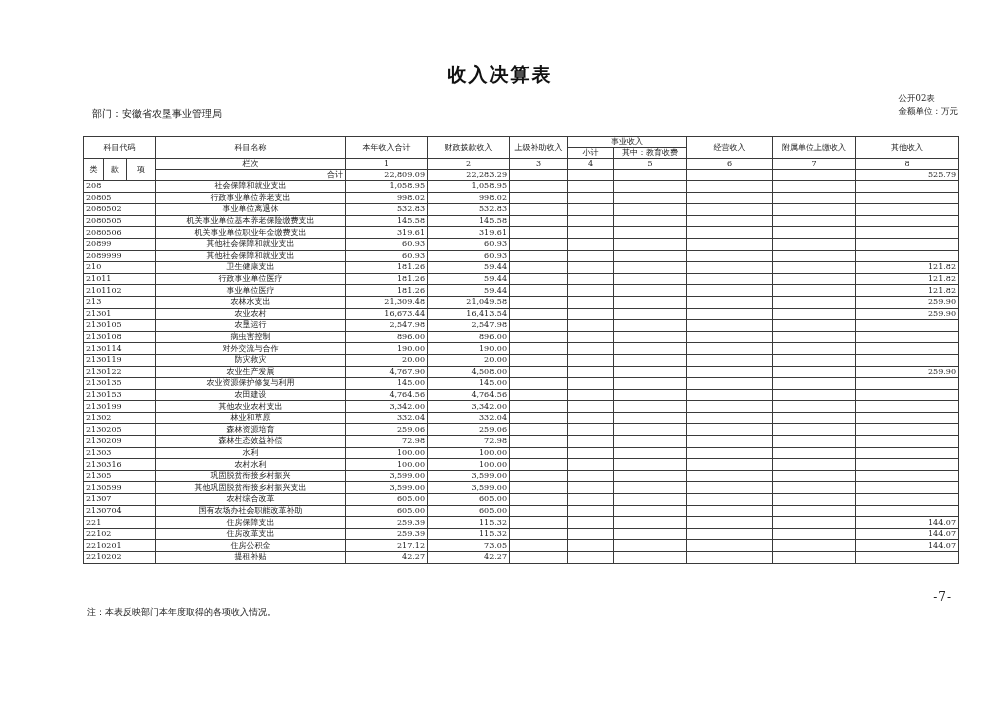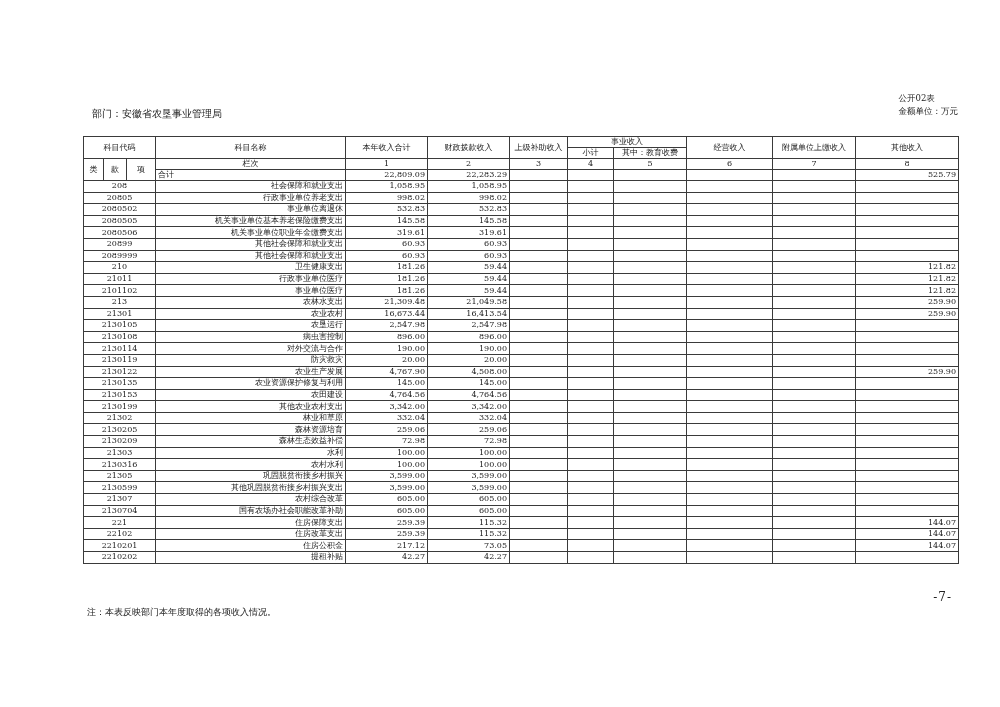--- a/index.html
+++ b/index.html
@@ -35,37 +35,38 @@
     padding: 0 2px;
     overflow: hidden; white-space: nowrap;
     font-weight: normal;
     line-height: 10px;
   }
   tr.hrow  th { height: 10px; text-align: center; vertical-align: middle; }
   tr.irow  th, tr.irow td { height: 11px; text-align: center; }
   tr.trow  td { height: 11px; }
   tbody.rows tr td { height: 11.6px; }
   td.num  { text-align: right; padding-right: 3px; }
-  td.code { text-align: center; padding-left: 3px; }
-  td.name { text-align: right; padding-left: 4px; }
-  td.center { text-align: left; }
+  td.code { text-align: left; padding-left: 3px; }
+  td.name { text-align: center; padding-left: 4px; }
+  td.center { text-align: right; }
   .note {
     position: absolute; top: 606px; left: 87px;
     font-size: 9px; color: #222;
   }
   .pagenum {
     position: absolute; top: 590px; right: 48px;
     font-size: 12px; color: #222; letter-spacing: 1px;
   }
 </style>
 </head>
 <body>
 
 <div class="page">
 
+  <div class="title">收入决算表</div>
 
   <div class="meta-right">
     <div>公开02表</div>
     <div>金额单位：万元</div>
   </div>
 
   <div class="dept">部门：安徽省农垦事业管理局</div>
 
   <table class="fin">
     <colgroup>

